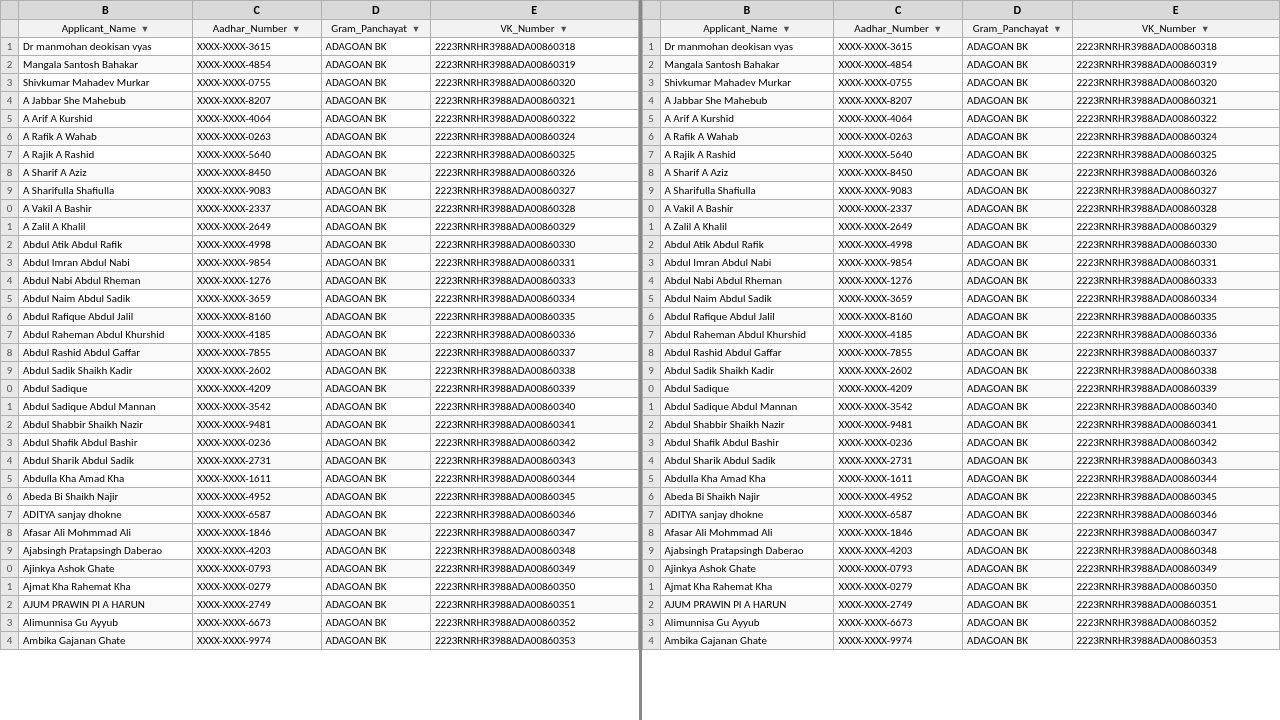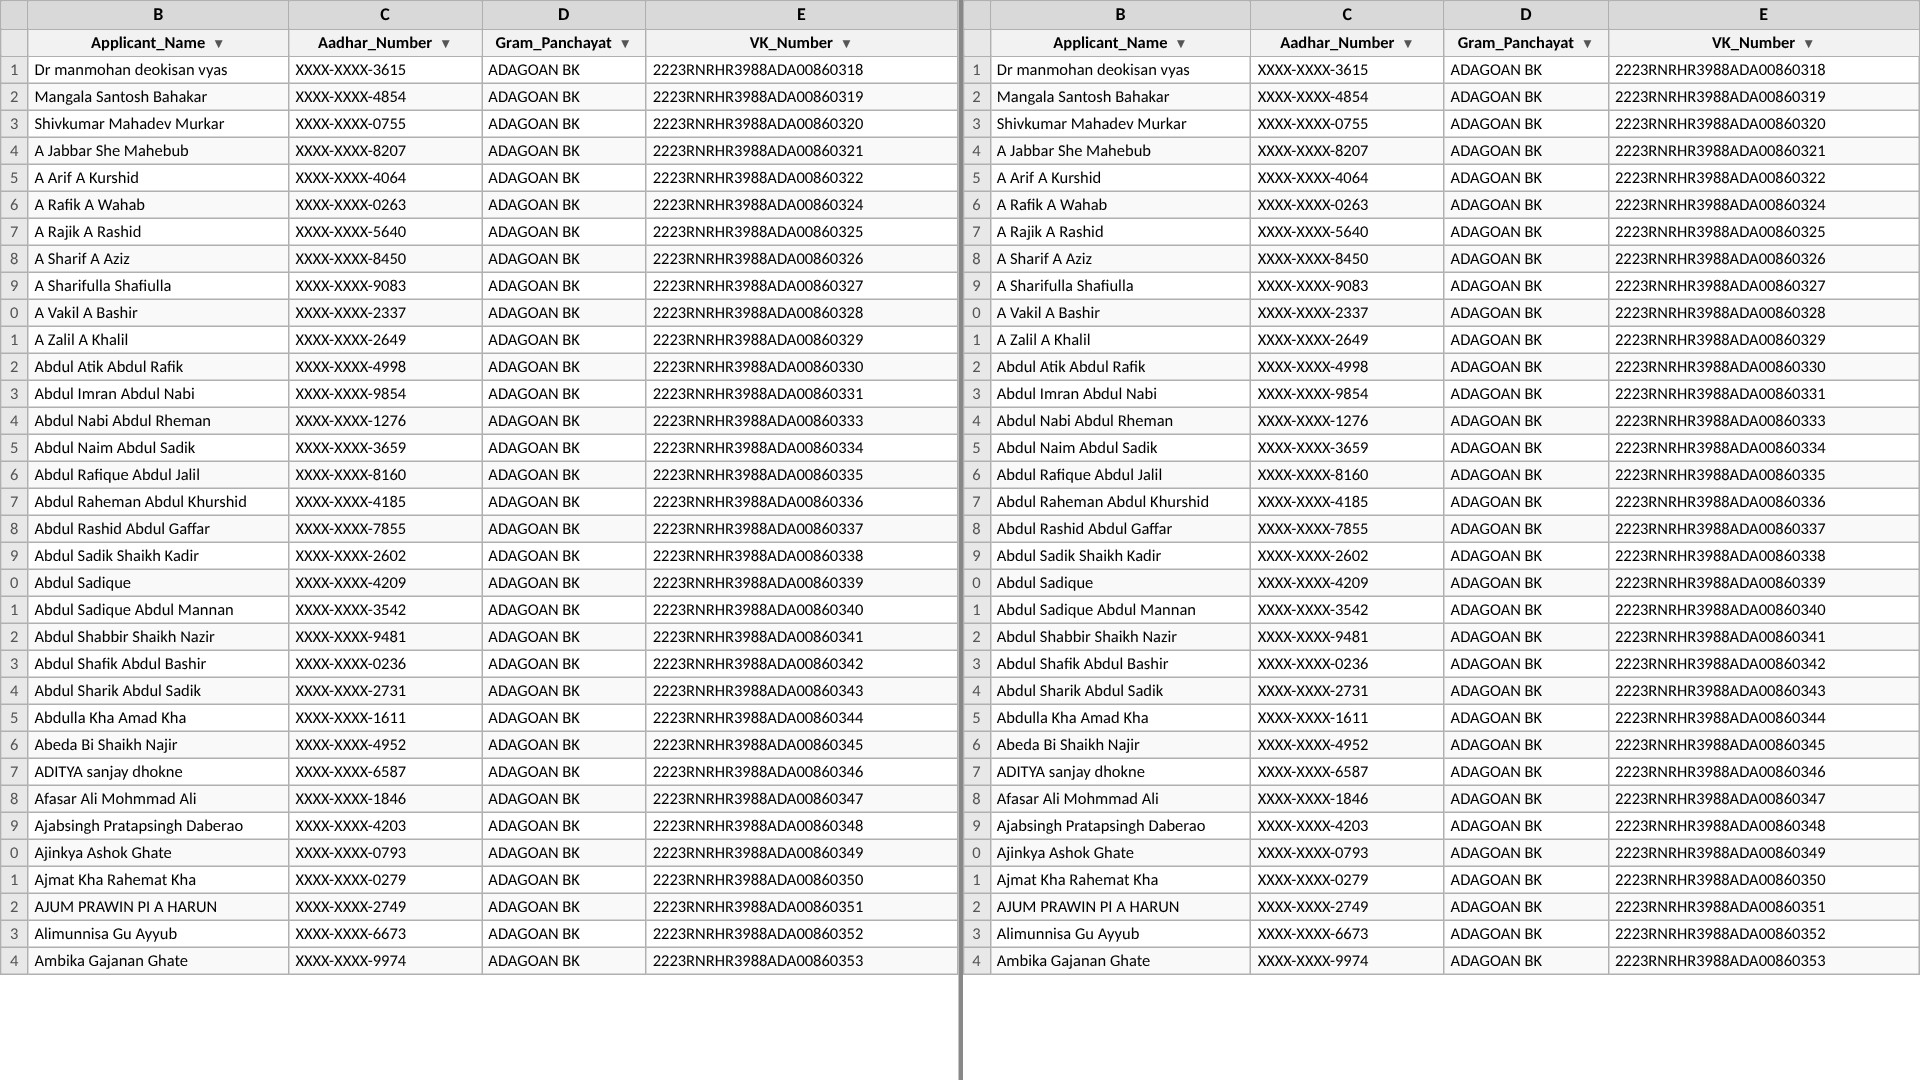--- a/index.html
+++ b/index.html
@@ -34,21 +34,21 @@
     th, td {
       border: 1px solid #b0b0b0;
       padding: 2px 4px;
       white-space: nowrap;
       overflow: hidden;
       text-overflow: ellipsis;
       font-size: 11px;
     }
     th {
       background: #e8e8e8;
-      font-weight: bold;
+      font-weight: normal;
       text-align: center;
       position: sticky;
       top: 0;
       z-index: 2;
     }
     .col-header-row th {
       background: #d9d9d9;
       font-weight: bold;
       font-size: 12px;
       text-align: center;

